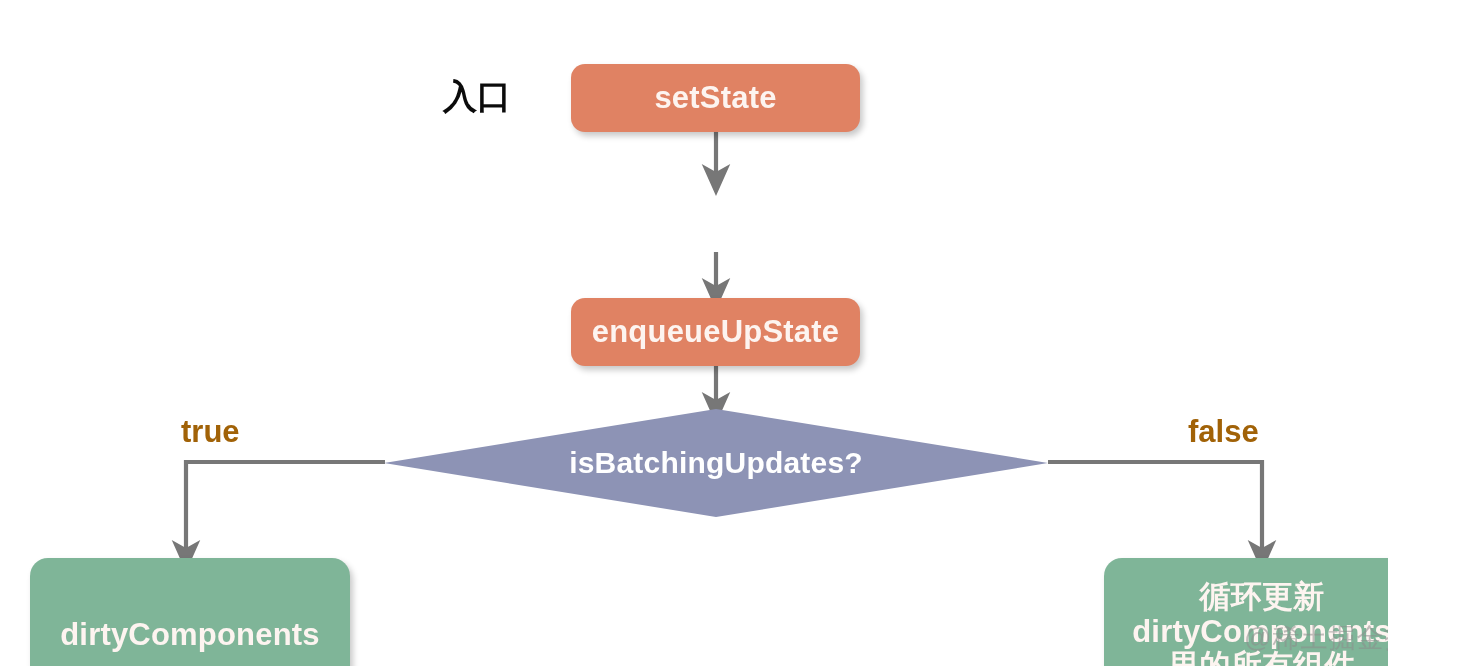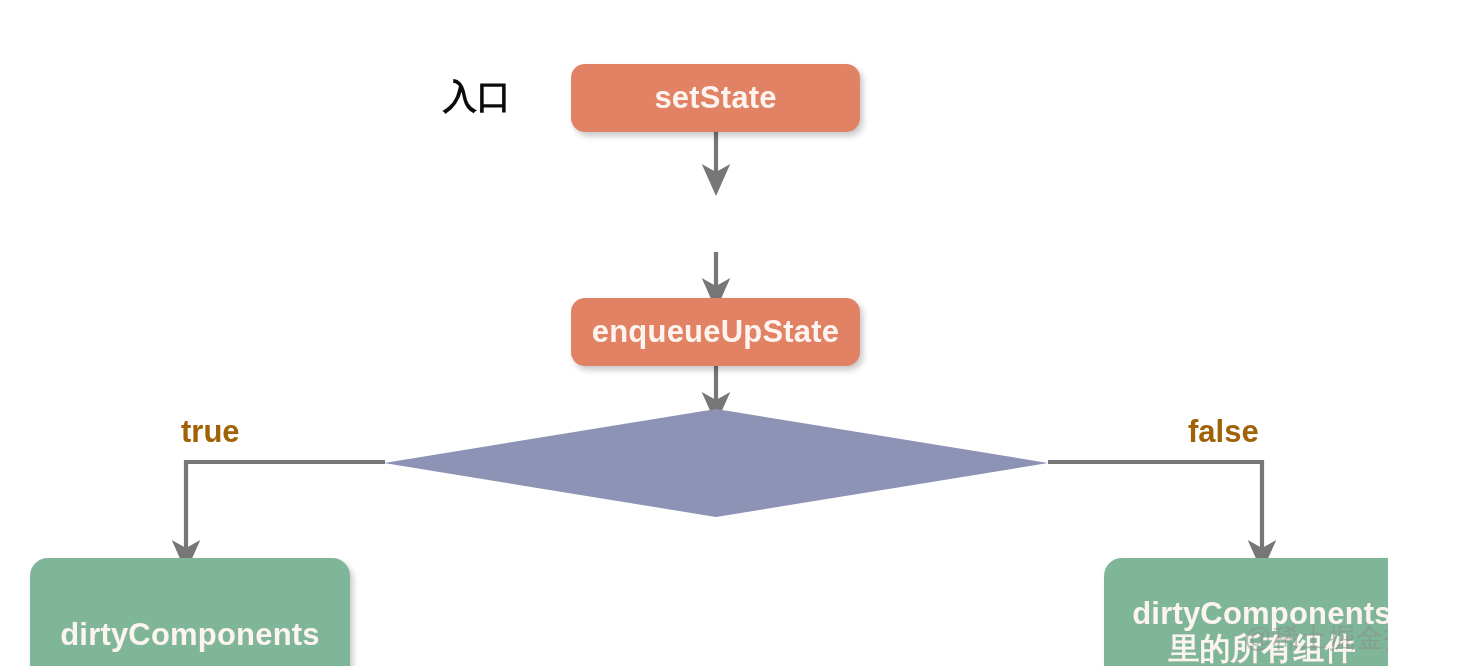--- a/index.html
+++ b/index.html
@@ -129,29 +129,31 @@
 
 
   <div class="node node-process" style="left:571px; top:298px; width:289px; height:68px;">
     <span>enqueueUpState</span>
   </div>
 
   <div class="node node-decision" style="left:384px; top:409px;">
     <svg class="diamond-shape" viewBox="0 0 664 108" preserveAspectRatio="none">
       <polygon points="332,0 664,54 332,108 0,54" fill="#8d93b5"></polygon>
     </svg>
+    <span class="diamond-label">isBatchingUpdates?</span>
   </div>
 
   <div class="edge-label" style="left:181px; top:414px;">true</div>
   <div class="edge-label" style="left:1180px; top:414px;margin-left:8px;">false</div>
 
   <div class="node node-terminal" style="left:30px; top:558px; width:320px; height:140px;">
     <span class="line">dirtyComponents</span>
   </div>
 
   <div class="node node-terminal" style="left:1104px; top:558px; width:316px; height:140px; padding-top:8px;">
+    <span class="line">循环更新</span>
     <span class="line">dirtyComponents</span>
     <span class="line">里的所有组件</span>
   </div>
 
   <div class="watermark" style="left:1244px; top:620px;">@稀土掘金技术社区</div>
 
 </div>
 
 </body></html>

